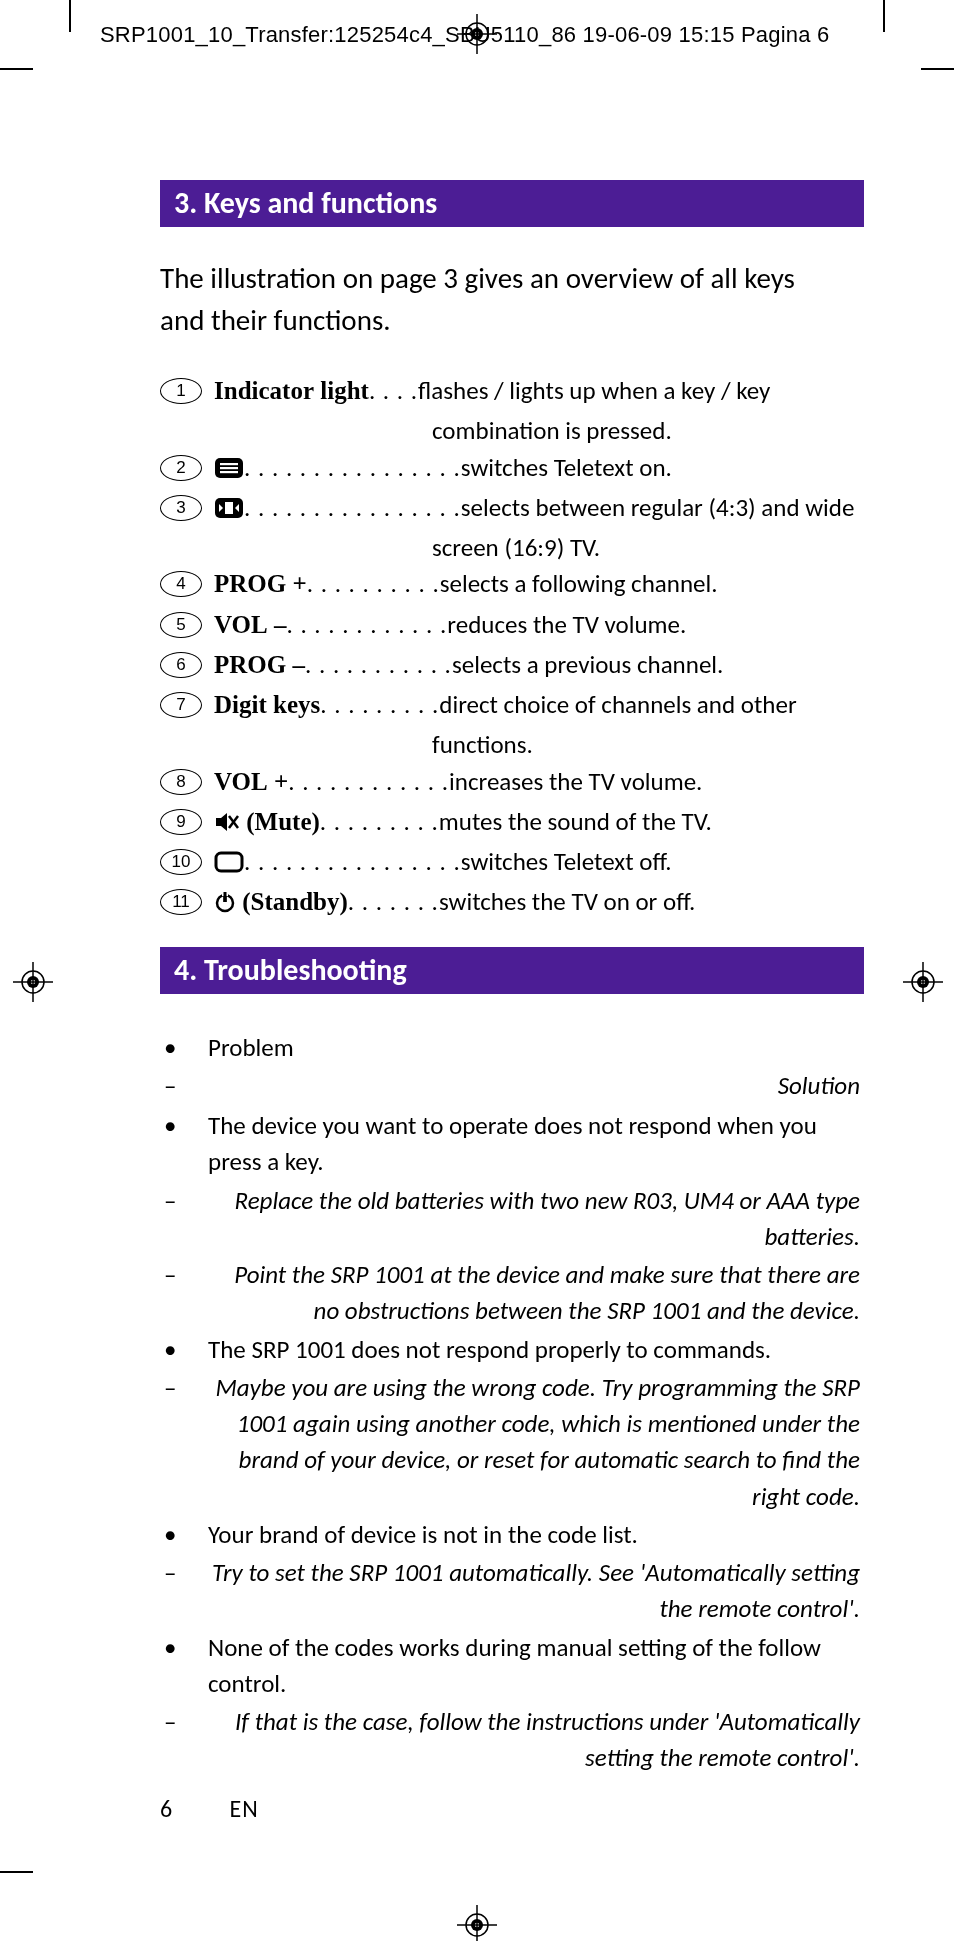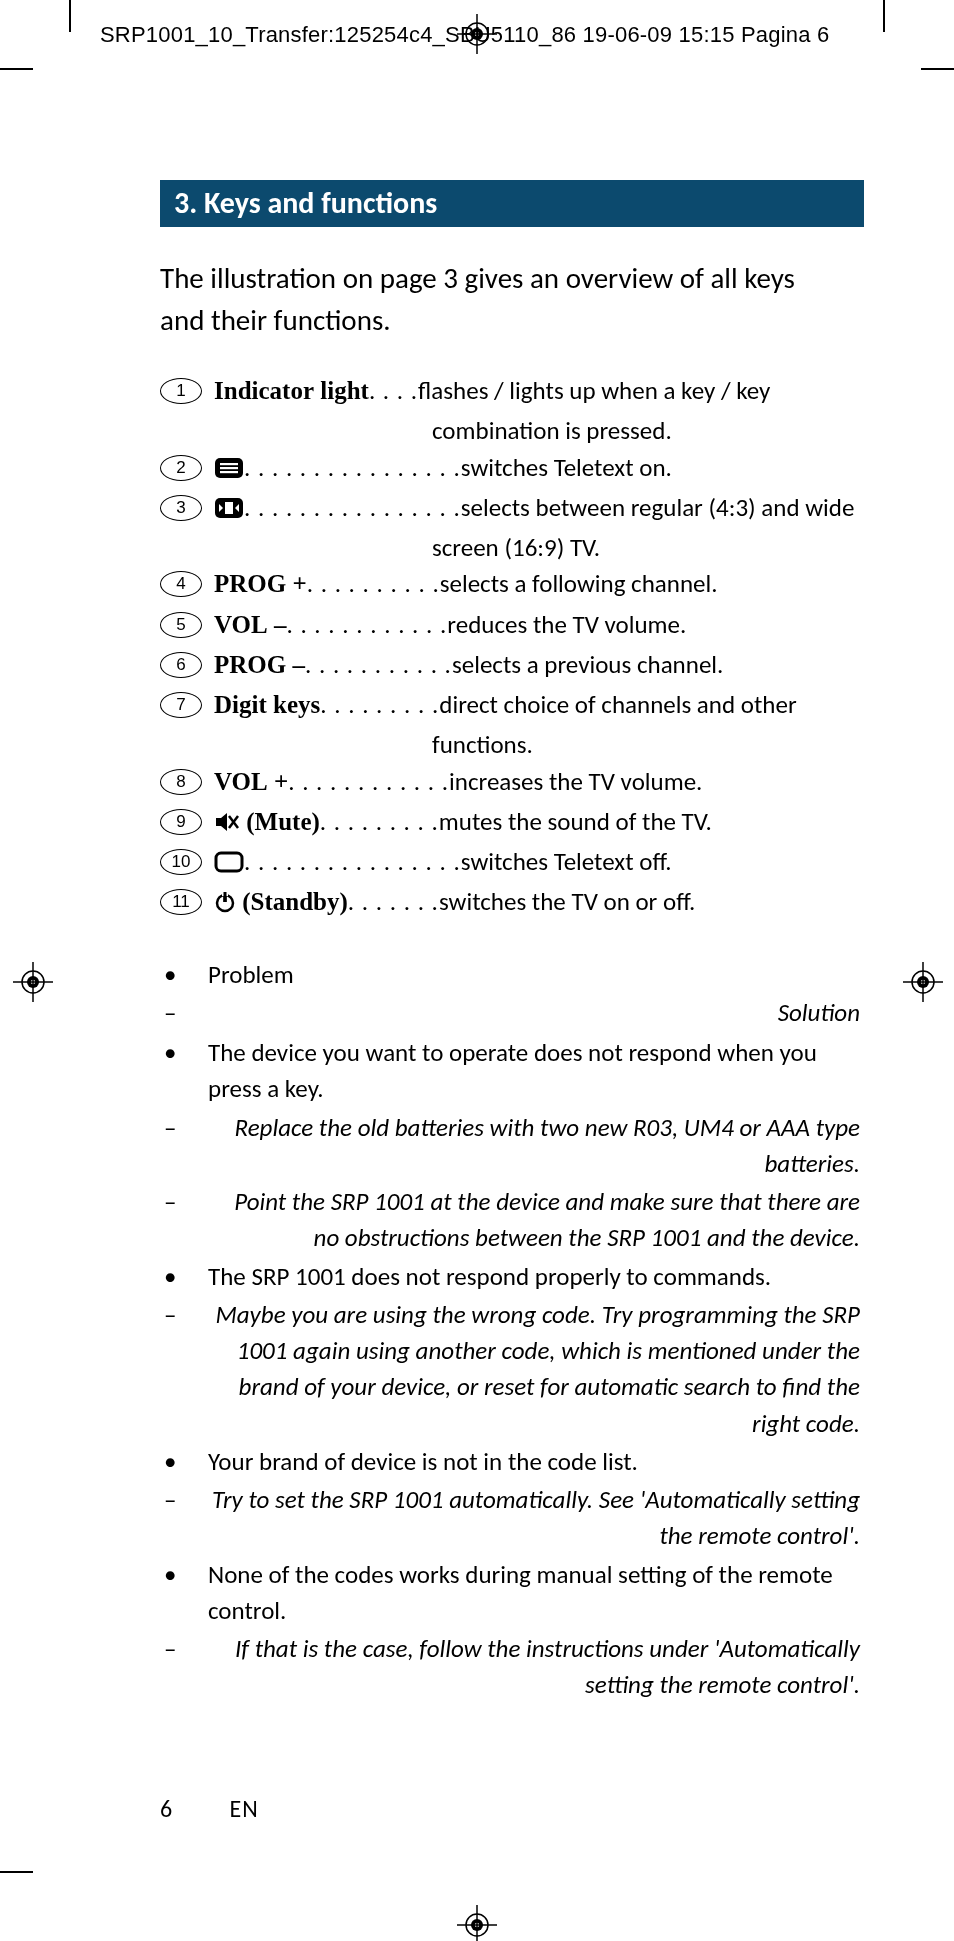--- a/index.html
+++ b/index.html
@@ -32,21 +32,21 @@
   .slug {
     position:absolute; left:100px; top:22px;
     font-family: Helvetica, Arial, sans-serif;
     font-size:22px; letter-spacing:0.2px;
   }
 
   
   .content { position:absolute; left:160px; top:180px; width:700px; }
 
   .section-bar {
-    background:#0c4a6e; color:#fff;
+    background:#4c1d95; color:#fff;
     font-weight:700; font-size:30px;
     padding:4px 0 6px 14px; margin:0;
     width:704px;
   }
 
   .intro { font-size:29px; line-height:1.45; margin:30px 0 32px 0; width:680px; }
 
   
   .keys { width:700px; }
   .key-row { display:flex; margin-bottom:4px; font-size:25px; line-height:1.45; }
@@ -243,20 +243,21 @@
                 <rect x="9.3" y="0" width="3.4" height="11" fill="#000"></rect>
                 <rect x="8" y="0" width="6" height="5" fill="#fff"></rect>
                 <line x1="11" y1="1" x2="11" y2="11" stroke="#000" stroke-width="3"></line>
               </svg>&nbsp;(Standby)</span>
             <span class="dots"> . . . . . . . </span>
             <span class="key-desc">switches the TV on or off.</span>
           </div>
         </div>
       </div>
 
+    <h2 class="section-bar second">4. Troubleshooting</h2>
 
     <div class="ts" id="ts-container">
         <div class="ts-row">
           <div class="ts-mark">•</div>
           <div class="ts-text">Problem</div>
         </div>
         <div class="ts-row">
           <div class="ts-mark">–</div>
           <div class="ts-text italic">Solution</div>
         </div>
@@ -287,21 +288,21 @@
         <div class="ts-row">
           <div class="ts-mark">•</div>
           <div class="ts-text">Your brand of device is not in the code list.</div>
         </div>
         <div class="ts-row">
           <div class="ts-mark">–</div>
           <div class="ts-text italic">Try to set the SRP 1001 automatically. See 'Automatically setting the remote control'.</div>
         </div>
         <div class="ts-row">
           <div class="ts-mark">•</div>
-          <div class="ts-text">None of the codes works during manual setting of the remote control.</div>
+          <div class="ts-text">None of the codes works during manual setting of the follow control.</div>
         </div>
         <div class="ts-row">
           <div class="ts-mark">–</div>
           <div class="ts-text italic">If that is the case, follow the instructions under 'Automatically setting the remote control'.</div>
         </div>
       </div>
 
   </div>
 
   <div class="footer">

